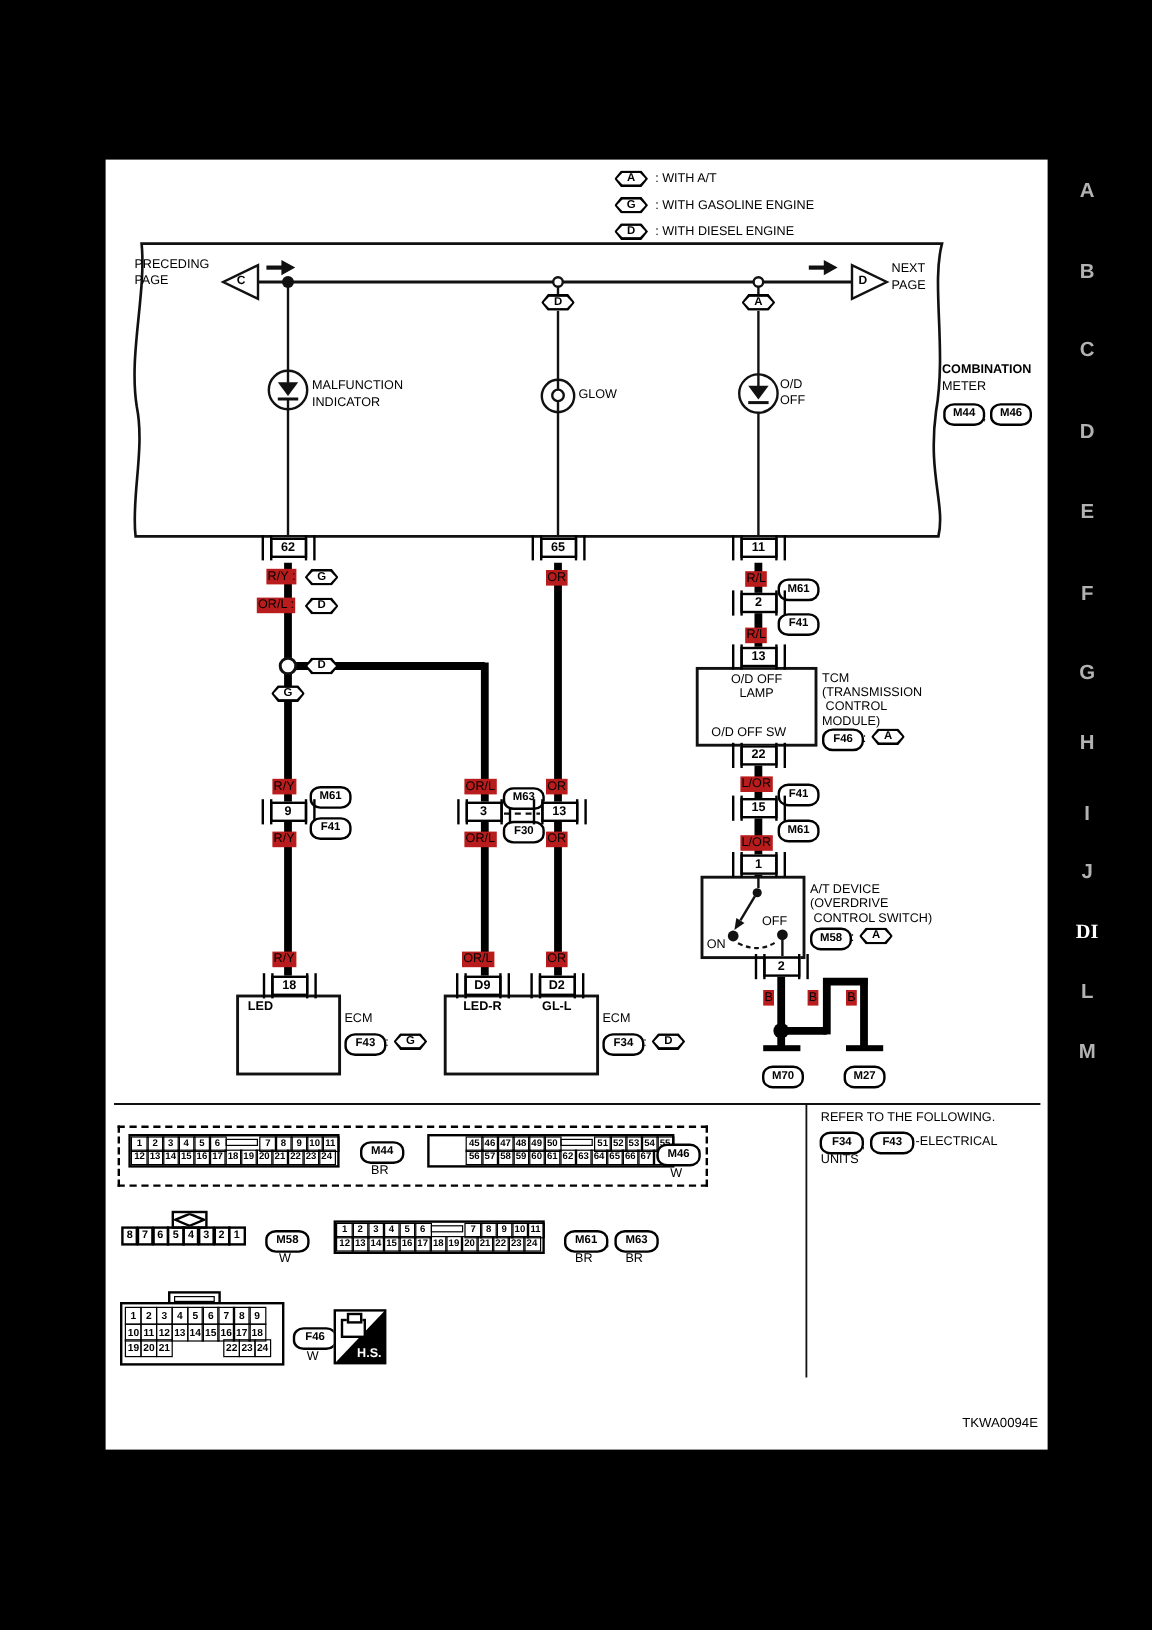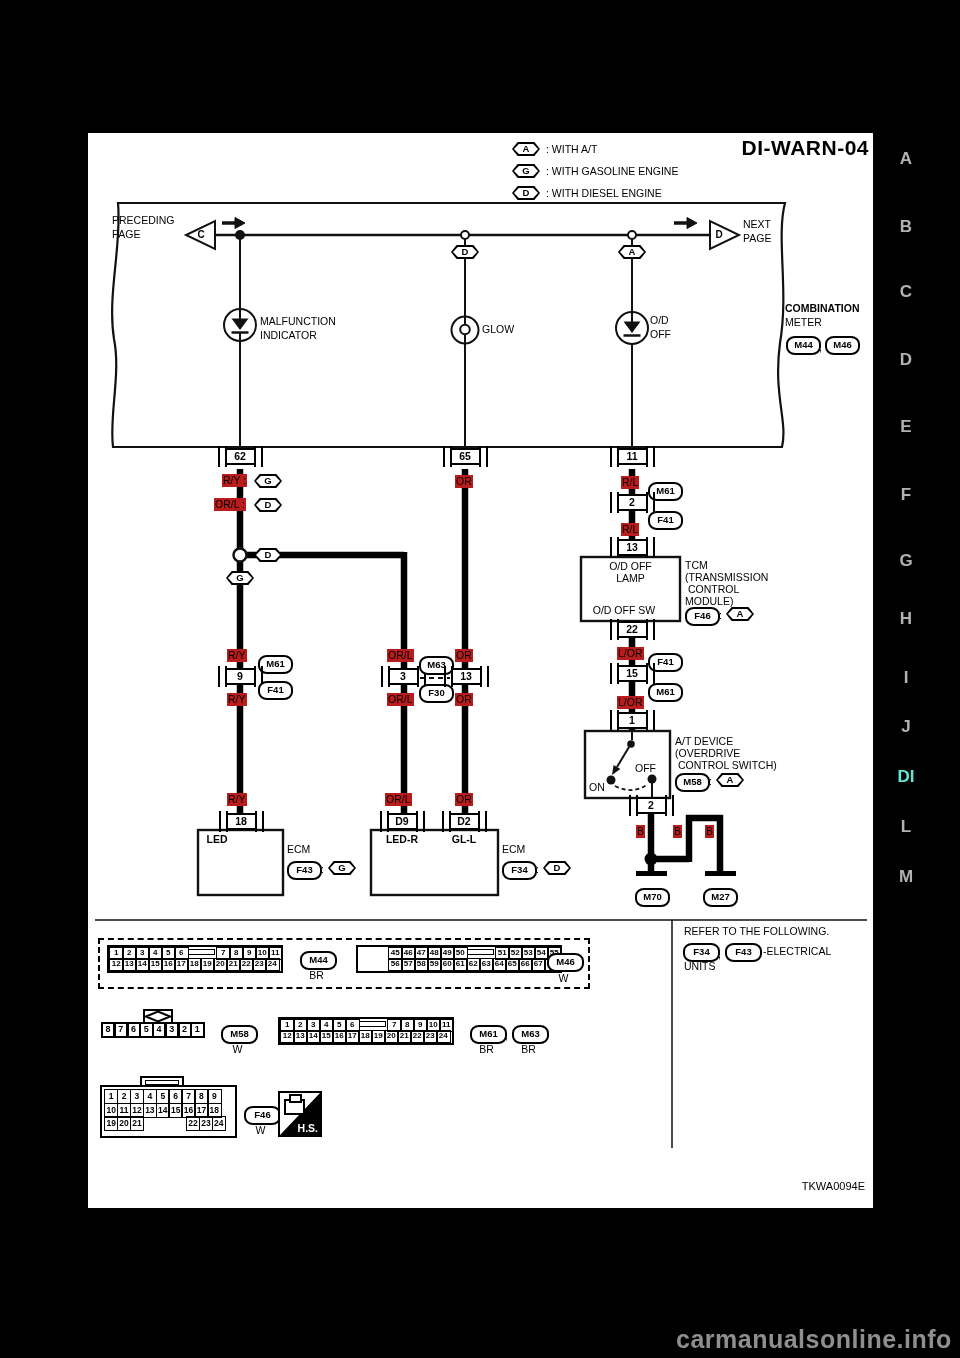--- a/index.html
+++ b/index.html
@@ -35,21 +35,21 @@
   .cells{display:flex;}
   .cell{box-sizing:border-box;flex:none;width:14.5px;height:12.5px;border:1.5px solid #000;
         margin-right:-1.5px;font-size:8px;font-weight:bold;line-height:10px;text-align:center;}
   .gap{position:relative;flex:none;width:29px;}
   .gap i{position:absolute;left:1px;right:1px;top:1.5px;height:4px;border:1.5px solid #000;display:block;}
   .cellsL .cell{width:14.25px;height:16px;border-width:2px;font-size:9px;line-height:11px;}
   .cellsF .cell{width:14.4px;height:15px;font-size:8.5px;line-height:12px;}
   .sp3{flex:none;width:43.2px;}
   .dashbox{position:absolute;border:2px dashed #000;}
   .sl{position:absolute;left:888px;width:36px;text-align:center;font-size:17px;font-weight:bold;color:#b2b2b2;}
-  .sl.active{color:#5eead4;}
+  .sl.active{color:#ffffff;font-family:Liberation Serif, serif;}
   .wm{position:absolute;left:676px;top:1325px;font-size:25px;font-weight:bold;color:#8f8f8f;letter-spacing:0.5px;}
   .hsbox{position:absolute;left:190px;top:958px;width:44px;height:46px;border:2.5px solid #000;background:#fff;box-sizing:border-box;}
   .hsbox .tri{position:absolute;left:0;top:0;right:0;bottom:0;background:#000;
         clip-path:polygon(100% 0,100% 100%,0 100%);}
   .hsbox .hst{position:absolute;right:2px;bottom:1px;color:#fff;font-size:10.5px;font-weight:bold;}
   .hsbox .plug{position:absolute;left:4px;top:6px;width:17px;height:12px;border:2px solid #000;background:#fff;}
   .hsbox .plugtop{position:absolute;left:9px;top:1px;width:9px;height:5px;border:2px solid #000;background:#fff;}
   .dia{position:absolute;left:55px;top:876px;width:30px;height:15px;border:2px solid #000;background:#fff;box-sizing:border-box;}
   .tab46{position:absolute;left:52px;top:943px;width:44px;height:11px;border:2px solid #000;background:#fff;box-sizing:border-box;}
   .tab46 i{position:absolute;left:3px;right:3px;top:2px;height:3px;border:1.5px solid #000;display:block;}
@@ -145,21 +145,20 @@
         <circle cx="564" cy="646" r="4.5" fill="#111"></circle>
         <line x1="564" y1="650" x2="564" y2="665" stroke="#111" stroke-width="2"></line>
         <path d="M527,653 Q545,662 560,651" fill="none" stroke="#111" stroke-width="1.8" stroke-dasharray="4,3"></path>
       </g>
       <g stroke="#111" stroke-width="1.5">
         <line x1="7" y1="787" x2="779" y2="787"></line>
         <line x1="584" y1="787" x2="584" y2="1015"></line>
       </g>
     </svg>
 
-    <div class="title">DI-WARN-04</div>
     <div class="hex" style="left:424px;top:9px;">
         <i class="ho"></i>
         <i class="hi"></i>
         <b class="hl">A</b>
       </div>
     <div class="t" style="left:458px;top:10px;">: WITH A/T</div>
     <div class="hex" style="left:424px;top:31px;">
         <i class="ho"></i>
         <i class="hi"></i>
         <b class="hl">G</b>
@@ -534,14 +533,13 @@
   <div class="sl" style="top:417px;">E</div>
   <div class="sl" style="top:485px;">F</div>
   <div class="sl" style="top:551px;">G</div>
   <div class="sl" style="top:609px;">H</div>
   <div class="sl" style="top:668px;">I</div>
   <div class="sl" style="top:717px;">J</div>
   <div class="sl active" style="top:767px;">DI</div>
   <div class="sl" style="top:817px;">L</div>
   <div class="sl" style="top:867px;">M</div>
 
-  <div class="wm">carmanualsonline.info</div>
 </div>
 
 </body></html>

